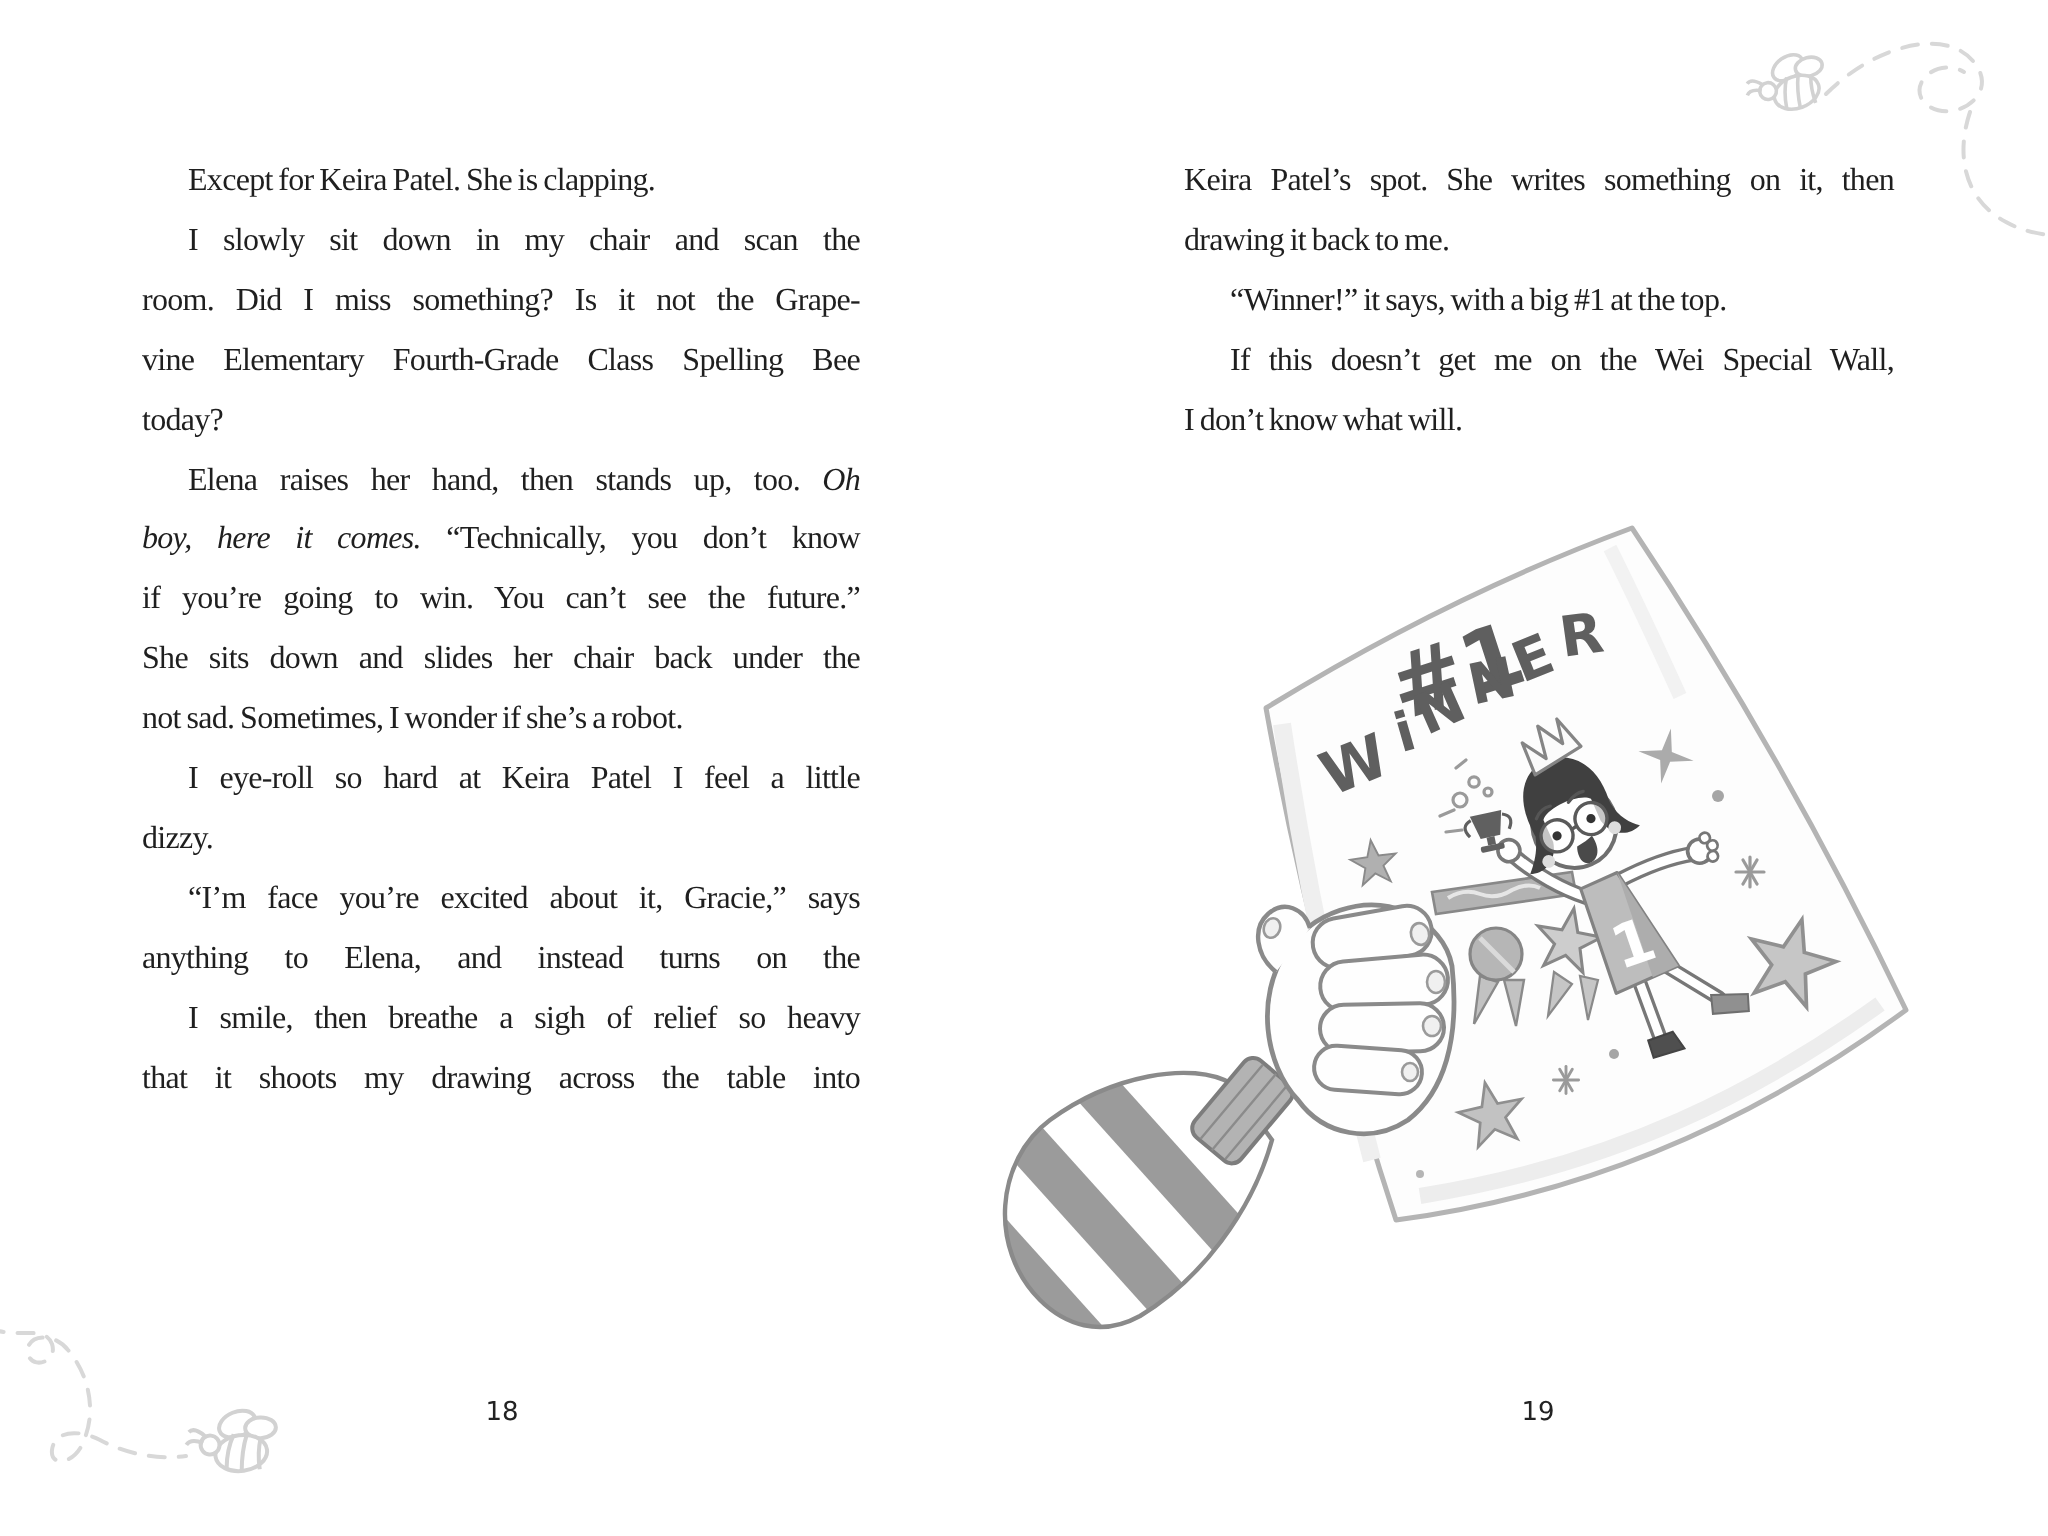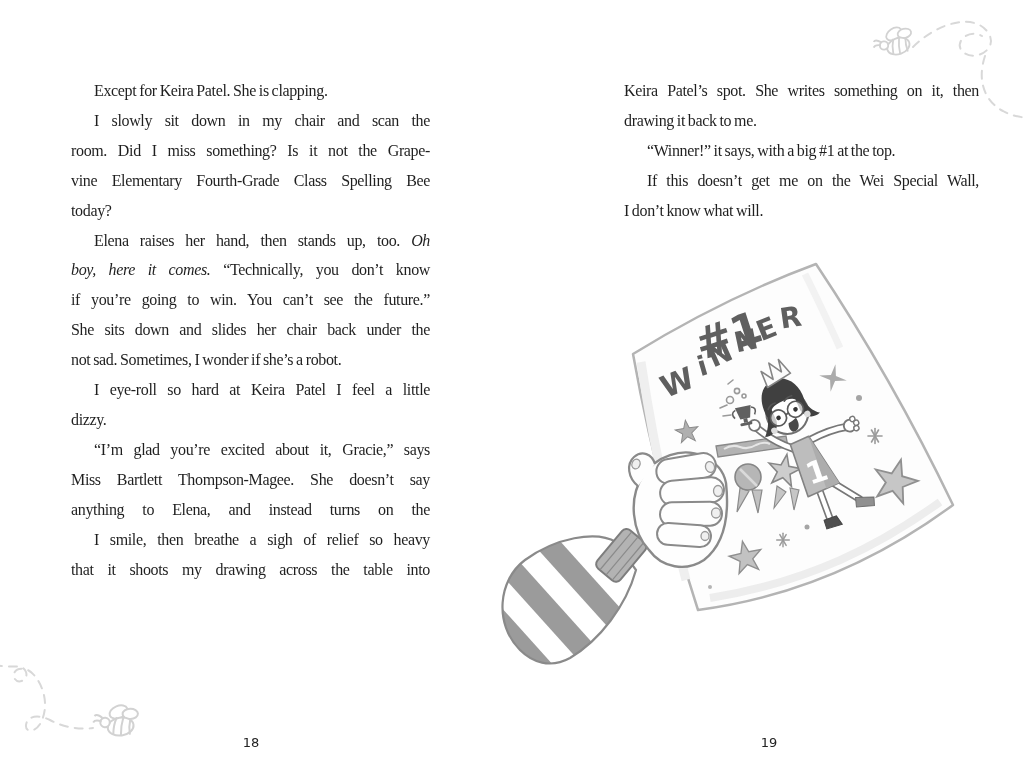--- a/index.html
+++ b/index.html
@@ -8,28 +8,28 @@
     background:#ffffff;
     font-family:"Liberation Serif",serif;
   }
   .decor-svg{position:absolute;left:0;top:0;pointer-events:none}
   .textcol{
     position:absolute;top:76px;color:#1f1f1f;
     font-size:16px;line-height:29.9px;
     letter-spacing:-0.35px;word-spacing:-0.8px;
   }
   #leftcol{left:71px;width:359px}
-  #rightcol{left:624px;width:355px}
+  #rightcol{left:592px;width:355px}
   .line{text-align:justify;text-align-last:justify}
   .line.last{text-align-last:left}
   .line.indent{text-indent:23px}
   .it{font-style:italic}
   .pagenum{
     position:absolute;top:699px;width:44px;text-align:center;
-    font-family:"DejaVu Sans",sans-serif;font-size:13px;color:#222;margin-top:36px;
+    font-family:"DejaVu Sans",sans-serif;font-size:13px;color:#222;
   }
   #pn-left{left:229px}
   #pn-right{left:747px}
   .illus-svg{position:absolute;left:500px;top:250px}
 </style>
 </head>
 <body>
 
 <svg class="decor-svg" width="1024" height="768" viewBox="0 0 1024 768">
   <defs>
@@ -62,22 +62,21 @@
     <div class="line"><span>room. Did I miss something? Is it not the Grape-</span></div>
     <div class="line"><span>vine Elementary Fourth-Grade Class Spelling Bee</span></div>
     <div class="line last"><span>today?</span></div>
     <div class="line indent"><span>Elena raises her hand, then stands up, too. </span><span class="it">Oh</span></div>
     <div class="line"><span class="it">boy, here it comes. </span><span>“Technically, you don’t know</span></div>
     <div class="line"><span>if you’re going to win. You can’t see the future.”</span></div>
     <div class="line"><span>She sits down and slides her chair back under the</span></div>
     <div class="line last"><span>not sad. Sometimes, I wonder if she’s a robot.</span></div>
     <div class="line indent"><span>I eye-roll so hard at Keira Patel I feel a little</span></div>
     <div class="line last"><span>dizzy.</span></div>
-    <div class="line indent"><span>“I’m glad you’re excited about it, Gracie,” says</span></div>
-    <div class="line"><span>Miss Bartlett Thompson-Magee. She doesn’t say</span></div>
+    <div class="line indent"><span>“I’m face you’re excited about it, Gracie,” says</span></div>
     <div class="line"><span>anything to Elena, and instead turns on the</span></div>
     <div class="line indent"><span>I smile, then breathe a sigh of relief so heavy</span></div>
     <div class="line"><span>that it shoots my drawing across the table into</span></div>
   </div>
 
 <div id="rightcol" class="textcol">
     <div class="line"><span>Keira Patel’s spot. She writes something on it, then</span></div>
     <div class="line last"><span>drawing it back to me.</span></div>
     <div class="line indent last"><span>“Winner!” it says, with a big #1 at the top.</span></div>
     <div class="line indent"><span>If this doesn’t get me on the Wei Special Wall,</span></div>

